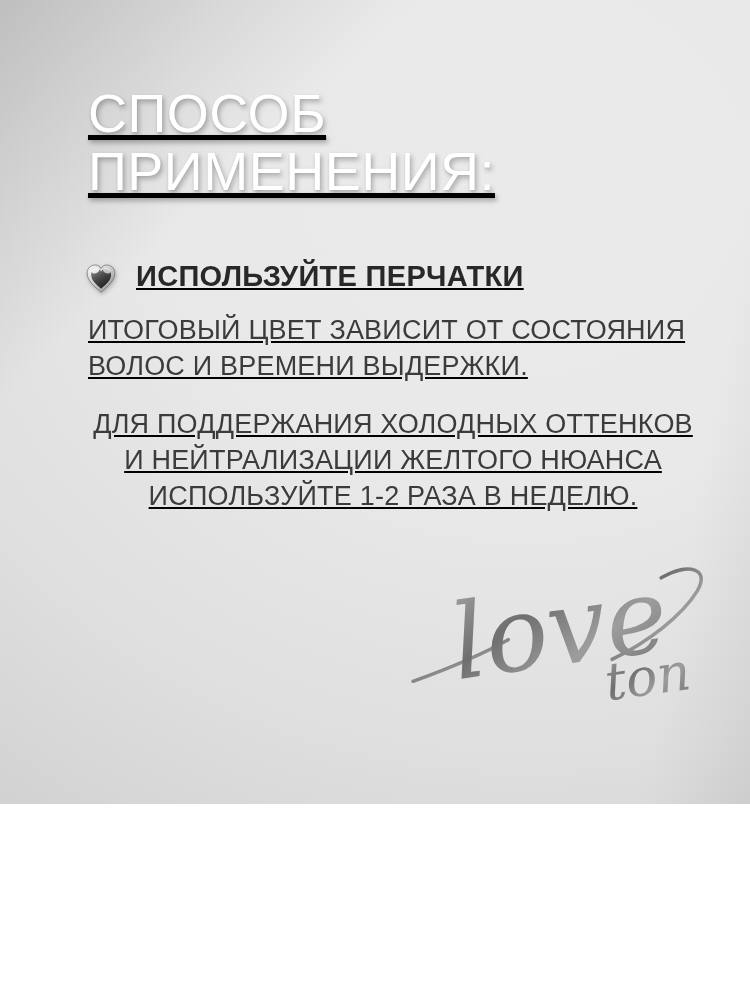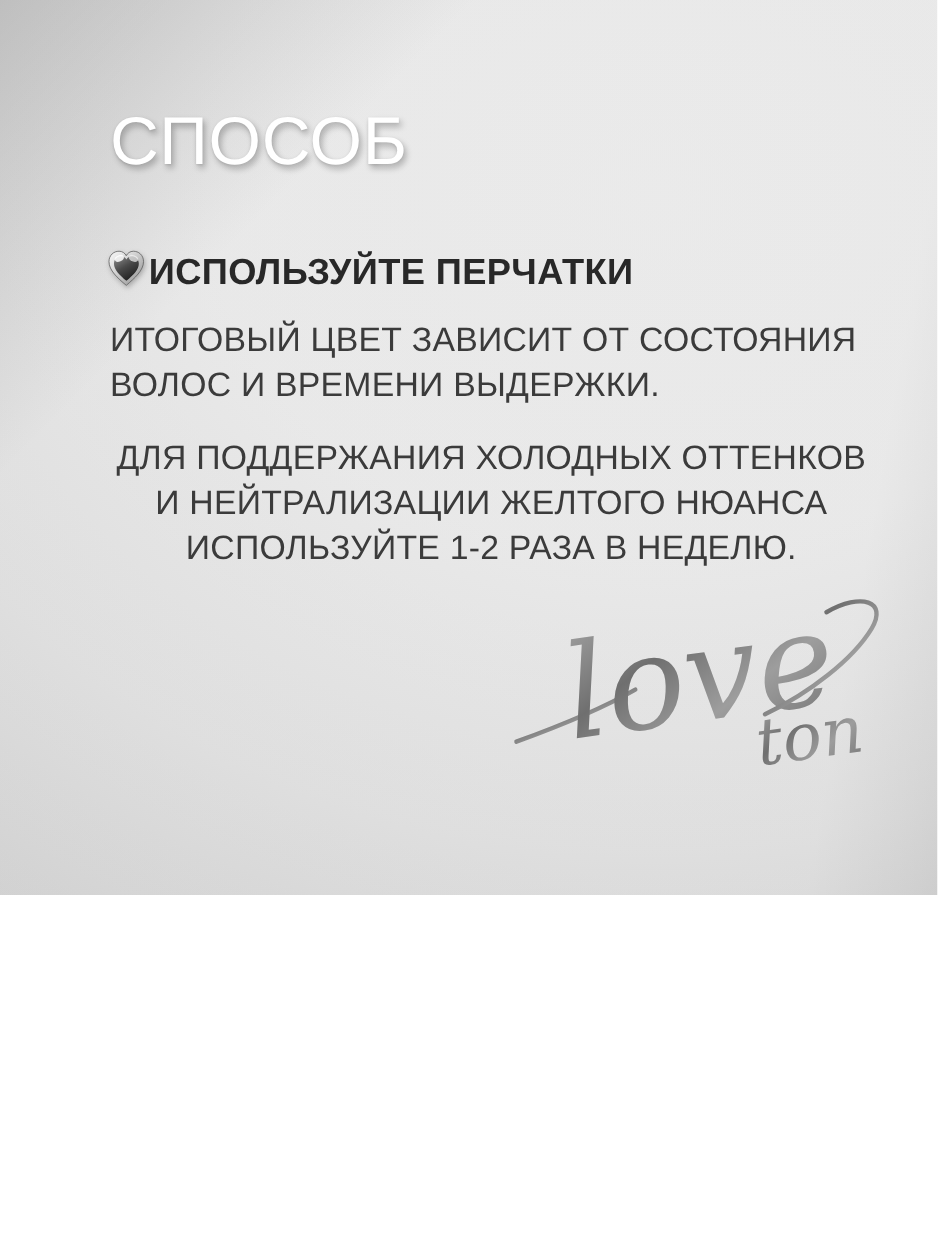--- a/index.html
+++ b/index.html
@@ -1,35 +1,36 @@
 <!DOCTYPE html>
 <html><head>
 <meta charset="utf-8">
 <style>
   html,body{margin:0;padding:0;}
   body{font-family:"Liberation Sans",sans-serif;}
   .canvas{
-    position:relative;width:750px;height:716px;overflow:hidden;
+    position:relative;width:750px;height:804px;overflow:hidden;
     background:
       linear-gradient(135deg, rgba(110,110,110,0.30) 0%, rgba(255,255,255,0) 26%),
       linear-gradient(100deg, rgba(140,140,140,0.18) 88%, rgba(120,120,120,0.26) 100%),
       radial-gradient(150% 125% at 70% 22%, #ffffff 0%, #fdfdfd 32%, #f1f1f1 58%, #dedede 82%, #cccccc 100%);
+    text-decoration: underline;
   }
   .title{
     margin:84px 0 0 88px;
     font-size:54px;line-height:58px;font-weight:400;letter-spacing:0.5px;
     color:#ffffff;
     text-shadow:2px 3px 5px rgba(0,0,0,0.28), 0 1px 2px rgba(0,0,0,0.10);
   }
   .title span{display:block;}
   .steps{
     list-style:none;margin:56px 0 0 0;padding:0 0 0 84px;
     display:flex;flex-direction:column;gap:31px;
   }
-  .step{display:flex;align-items:flex-start;gap:1px;}
+  .step{display:flex;align-items:flex-end;gap:18px;}
   .step-icon{flex:0 0 34px;width:34px;height:34px;filter:drop-shadow(1px 2px 2px rgba(0,0,0,0.25));}
   .step-text{
     max-width:590px;font-size:29px;font-weight:700;line-height:40px;
     color:#282828;letter-spacing:0.3px;white-space:pre-line;
   }
   .note{
     margin:0 0 0 88px;max-width:610px;
     font-size:27px;font-weight:400;line-height:36px;
     color:#3b3b3b;letter-spacing:0.2px;white-space:pre-line;
   }
@@ -61,20 +62,21 @@
       <stop offset="0.65" stop-color="#9d9d9d"></stop>
       <stop offset="1" stop-color="#707070"></stop>
     </linearGradient>
   </defs>
 </svg>
 
 <div class="canvas">
 
   <h1 class="title">
     <span>СПОСОБ</span>
+    <span>ПРИМЕНЕНИЯ:</span>
   </h1>
 
   <ul class="steps">
     <li class="step">
       <svg class="step-icon" viewBox="0 0 32 32">
         <path d="M16 28.5 C 9.5 23, 3 17.2, 3 10.6 C 3 5.6, 6.8 2.8, 10.6 2.8 C 13.1 2.8, 15.1 4.3, 16 6.2 C 16.9 4.3, 18.9 2.8, 21.4 2.8 C 25.2 2.8, 29 5.6, 29 10.6 C 29 17.2, 22.5 23, 16 28.5 Z" fill="url(#heartOuter)" stroke="#5e5e5e" stroke-width="0.6"></path>
         <path d="M16 28.5 C 9.5 23, 3 17.2, 3 10.6 C 3 5.6, 6.8 2.8, 10.6 2.8 C 13.1 2.8, 15.1 4.3, 16 6.2 C 16.9 4.3, 18.9 2.8, 21.4 2.8 C 25.2 2.8, 29 5.6, 29 10.6 C 29 17.2, 22.5 23, 16 28.5 Z" transform="translate(4.6,4.6) scale(0.72)" fill="url(#heartInner)"></path>
         <ellipse cx="10.8" cy="8.2" rx="3.6" ry="2.3" fill="#ffffff" opacity="0.85" transform="rotate(-22 10.8 8.2)"></ellipse>
         <ellipse cx="21.4" cy="8.2" rx="3.6" ry="2.3" fill="#f2f2f2" opacity="0.7" transform="rotate(22 21.4 8.2)"></ellipse>
       </svg>

